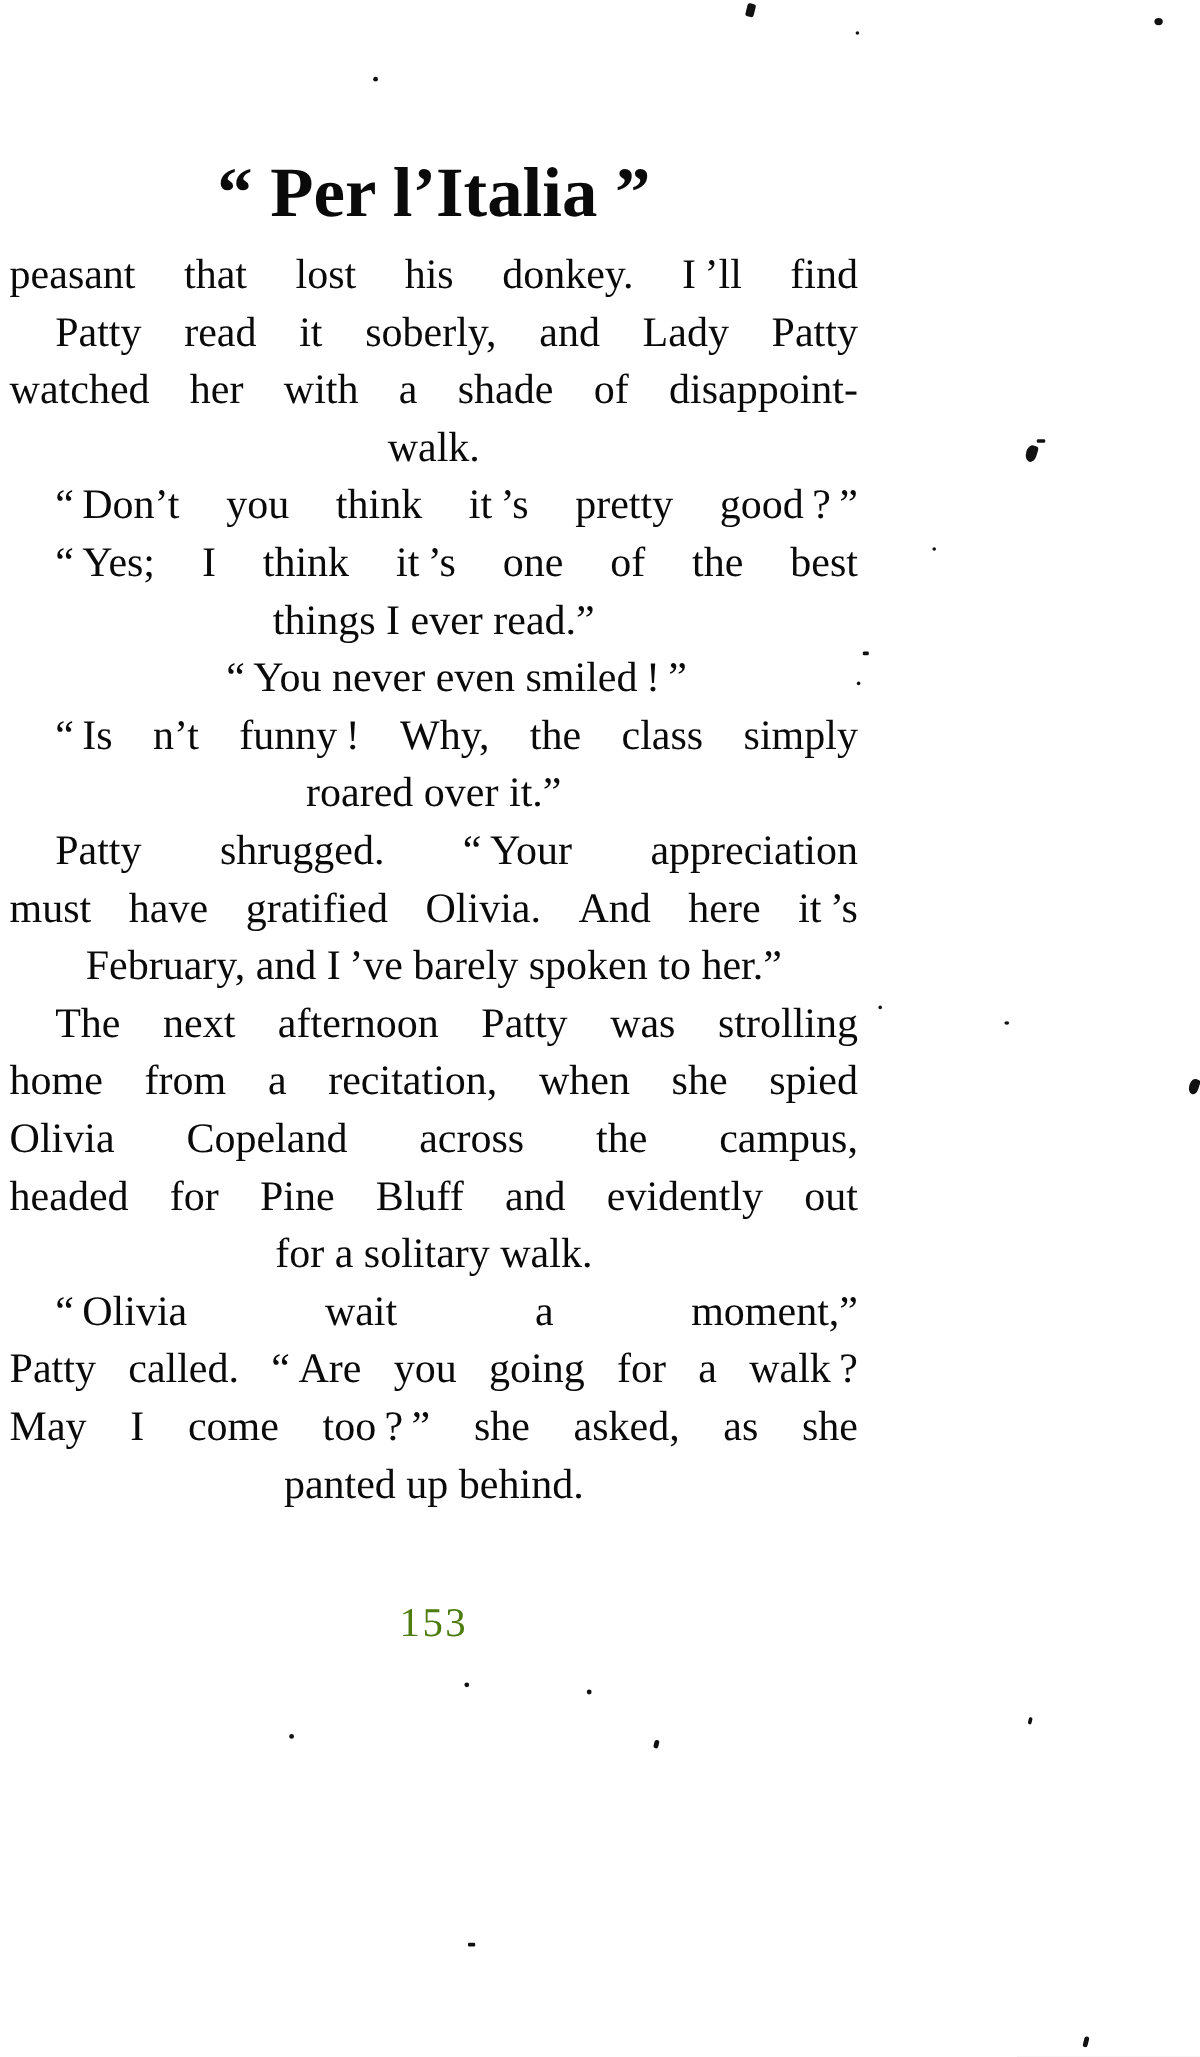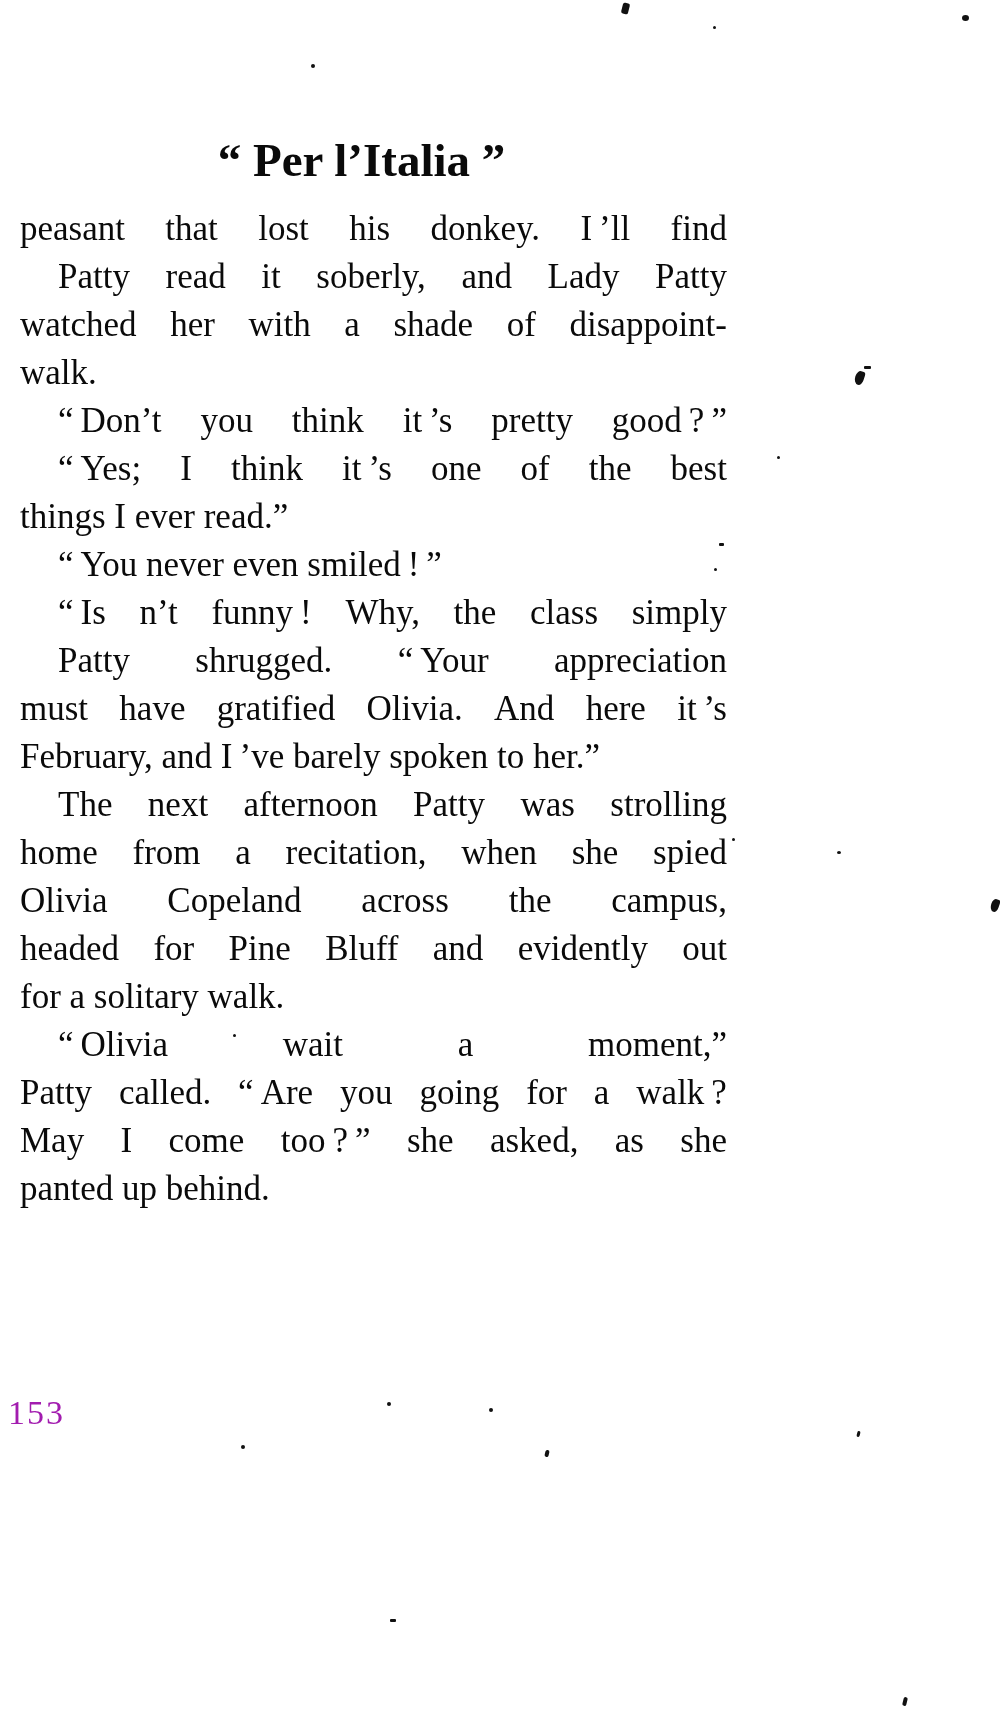--- a/index.html
+++ b/index.html
@@ -13,55 +13,56 @@
     color: #0a0a0a;
   }
   .title {
     position: absolute;
     left: 8px;
     top: 130px;
     width: 707px;
     margin: 0;
     text-align: center;
     font-family: "Liberation Serif", serif;
-    font-size: 47px;
+    font-size: 59px;
     line-height: 60px;
     font-weight: bold;
     color: #0a0a0a;
     white-space: nowrap;
   }
   .body-text {
     position: absolute;
-    left: 20px;
+    left: 8px;
     top: 205px;
     width: 707px;
+    text-align: center;
   }
   .line {
     height: 48px;
     font-size: 35px;
     line-height: 48px;
     white-space: nowrap;
     color: #0a0a0a;
   }
   .line.just {
     display: flex;
     flex-wrap: nowrap;
     justify-content: space-between;
   }
   .line.ind { padding-left: 38px; }
   .pagenum {
     position: absolute;
     left: 8px;
-    top: 1393px;
+    top: 1333px;
     width: 707px;
-    text-align: left;
+    text-align: center;
     font-size: 34px;
     line-height: 40px;
     letter-spacing: 2px;
-    color: #a21caf;
+    color: #4d7c0f;
   }
   .speck {
     position: absolute;
     background: #111111;
   }
   .speck.dot  { border-radius: 50%; }
   .speck.dash { border-radius: 1px; }
   .speck.tick { border-radius: 2px; transform: rotate(14deg); }
   .speck.comma{ border-radius: 65% 35% 60% 75%; transform: rotate(18deg); }
 </style>
@@ -122,20 +123,21 @@
       <div class="line ind">“ You never even smiled ! ”</div>
       <div class="line just ind">
         <span>“ Is</span>
         <span>n’t</span>
         <span>funny !</span>
         <span>Why,</span>
         <span>the</span>
         <span>class</span>
         <span>simply</span>
       </div>
+      <div class="line">roared over it.”</div>
       <div class="line just ind">
         <span>Patty</span>
         <span>shrugged.</span>
         <span>“ Your</span>
         <span>appreciation</span>
       </div>
       <div class="line just">
         <span>must</span>
         <span>have</span>
         <span>gratified</span>

